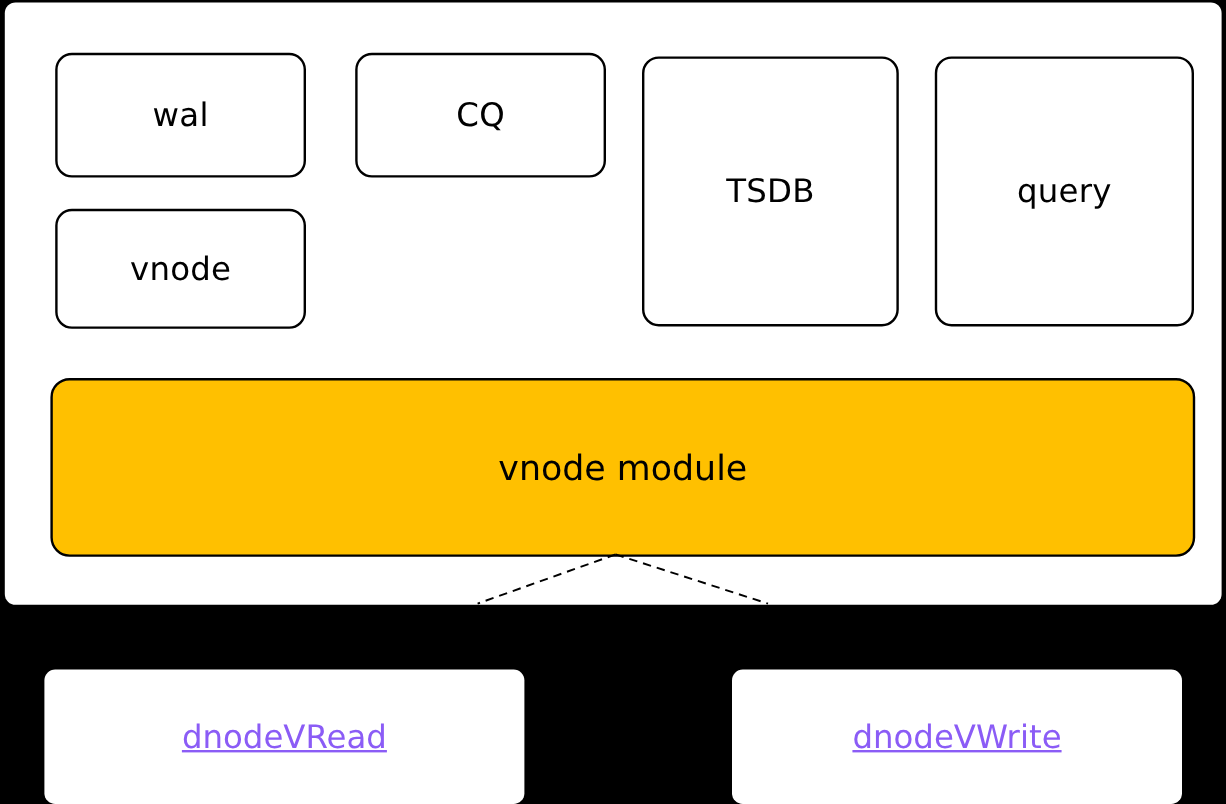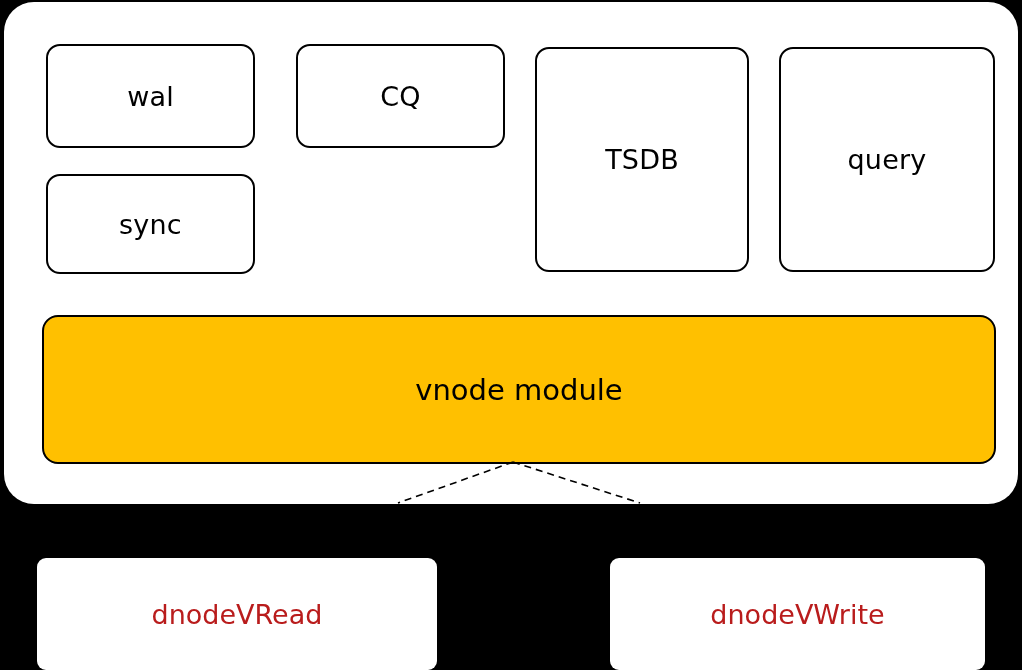--- a/index.html
+++ b/index.html
@@ -17,21 +17,21 @@
   }
 
   
   .vnode-panel {
     position: absolute;
     left: 4px;
     top: 2px;
     width: 1014px;
     height: 502px;
     background: #ffffff;
-    border-radius: 30px;
+    border-radius: 9px;
     box-sizing: border-box;
   }
 
   
   .module-box {
     position: absolute;
     background: #ffffff;
     border: 2px solid #000000;
     border-radius: 14px;
     box-sizing: border-box;
@@ -92,22 +92,23 @@
     position: absolute;
     background: #ffffff;
     border-radius: 9px;
     box-sizing: border-box;
     display: flex;
     align-items: center;
     justify-content: center;
   }
   .dnode-box .label {
     font-size: 27px;
-    color: #b91c1c;
+    color: #8b5cf6;
     white-space: nowrap;
+    text-decoration: underline;
   }
   .box-dnodevread  { left: 37px;  top: 558px; width: 400px; height: 112px; }
   .box-dnodevwrite { left: 610px; top: 558px; width: 375px; height: 112px; }
 </style>
 </head>
 <body>
 
 <div id="stage">
 
   <div class="vnode-panel">
@@ -122,21 +123,21 @@
 
     <div class="module-box box-tsdb">
       <span class="label">TSDB</span>
     </div>
 
     <div class="module-box box-query">
       <span class="label">query</span>
     </div>
 
     <div class="module-box box-sync">
-      <span class="label">sync</span>
+      <span class="label">vnode</span>
     </div>
 
 
     <div class="vnode-module">
       <span class="label">vnode module</span>
     </div>
   </div>
 
   <svg class="connectors" viewBox="0 0 1022 670" width="1022" height="670">
     <line x1="513" y1="462" x2="398" y2="503" stroke="#000000" stroke-width="1.6" stroke-dasharray="7 5"></line>

